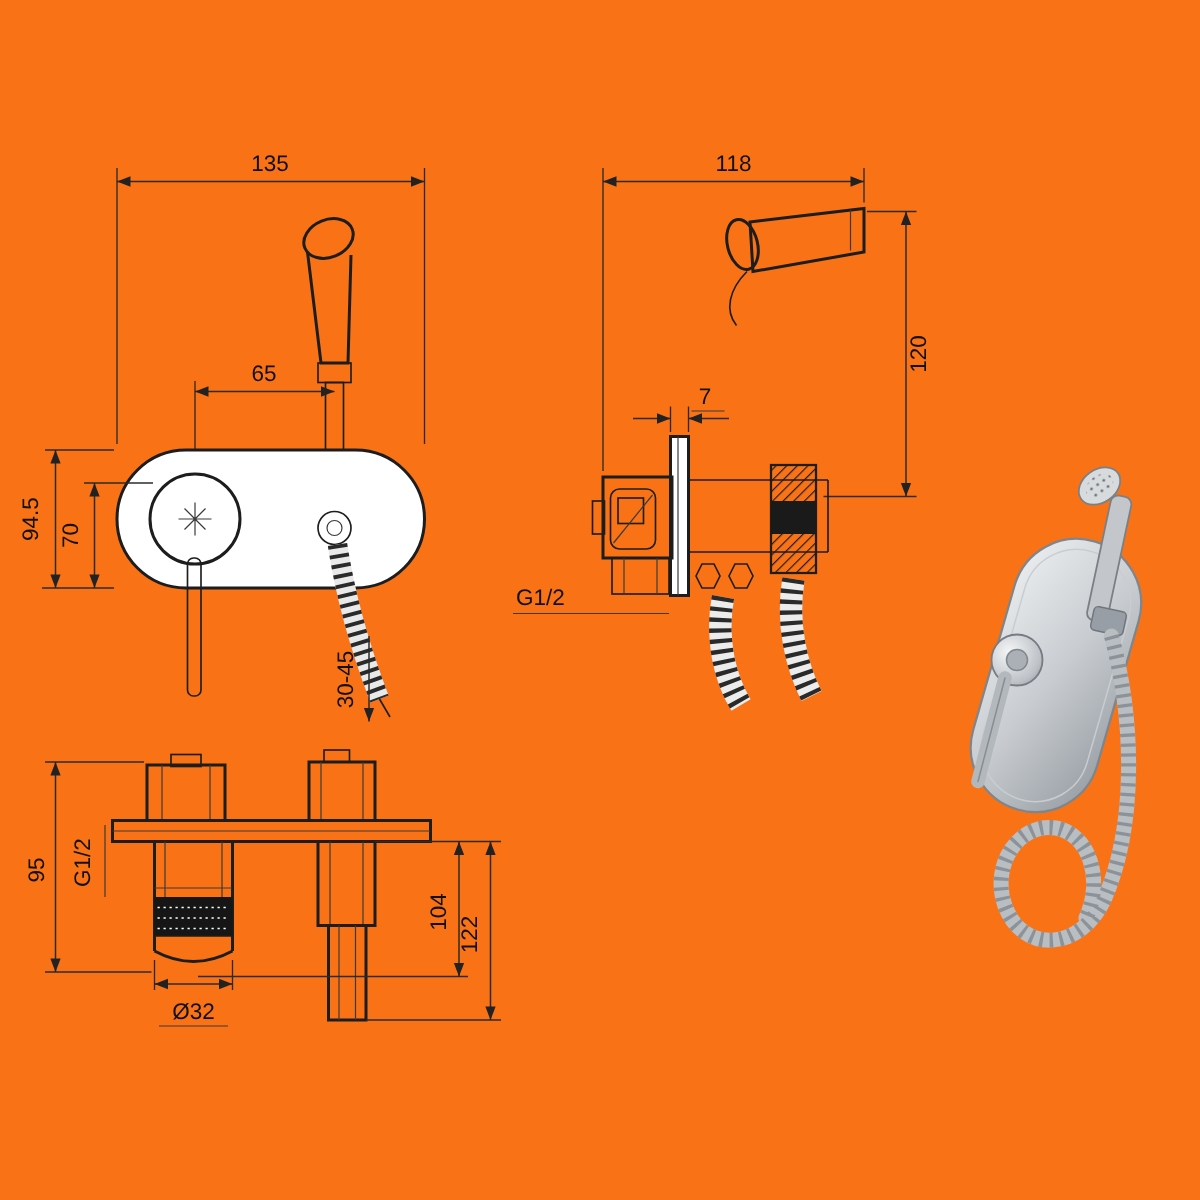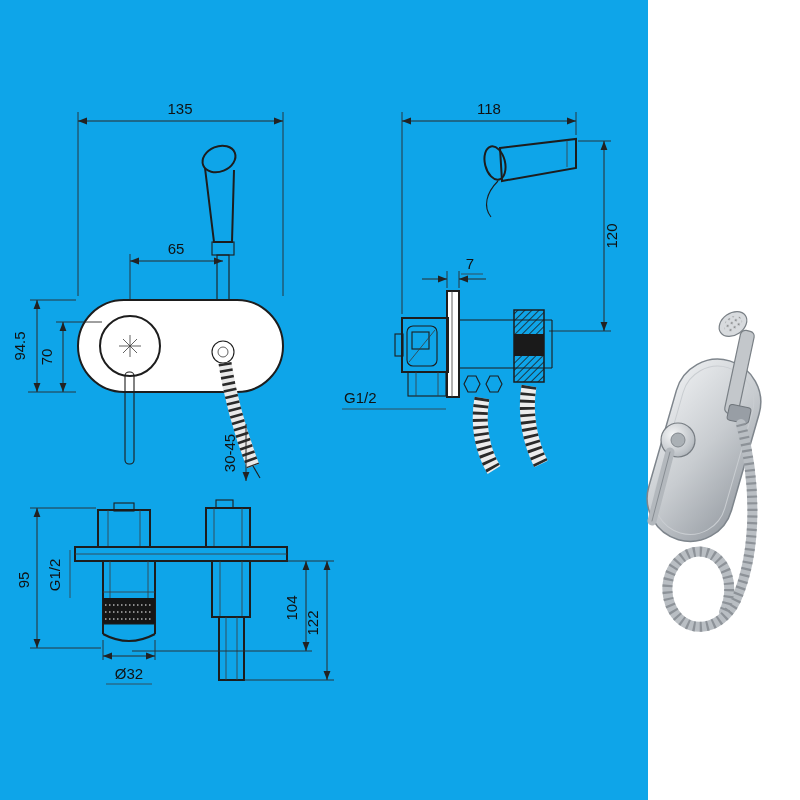--- a/index.html
+++ b/index.html
@@ -1,16 +1,16 @@
 <!DOCTYPE html>
 <html><head>
 <meta charset="utf-8">
 <style>
   html,body{margin:0;padding:0;background:#fff;width:800px;height:800px;overflow:hidden;}
-  .canvas{width:648px;height:800px;background:#0ea5e9;}
+  .canvas{width:800px;height:800px;background:#f97316;}
   svg{display:block;font-family:"Liberation Sans", sans-serif;}
   .o2{stroke:#1d1d1d;stroke-width:2;fill:none;}
   .o1{stroke:#1d1d1d;stroke-width:1.1;fill:none;}
   .thin{stroke:#3a3a3a;stroke-width:.8;fill:none;}
   .fillw{fill:#fff;stroke:#1d1d1d;stroke-width:2;}
   .ext{stroke:#2b2b2b;stroke-width:.9;fill:none;}
   .diml{stroke:#2b2b2b;stroke-width:1;fill:none;}
   .dimt{font-size:15px;fill:#111;}
   .hoseU{stroke:#e9e9e9;stroke-width:13;fill:none;stroke-linecap:butt;}
   .hoseD{stroke:#2a2a2a;stroke-width:13;fill:none;stroke-dasharray:2.6 4;}

